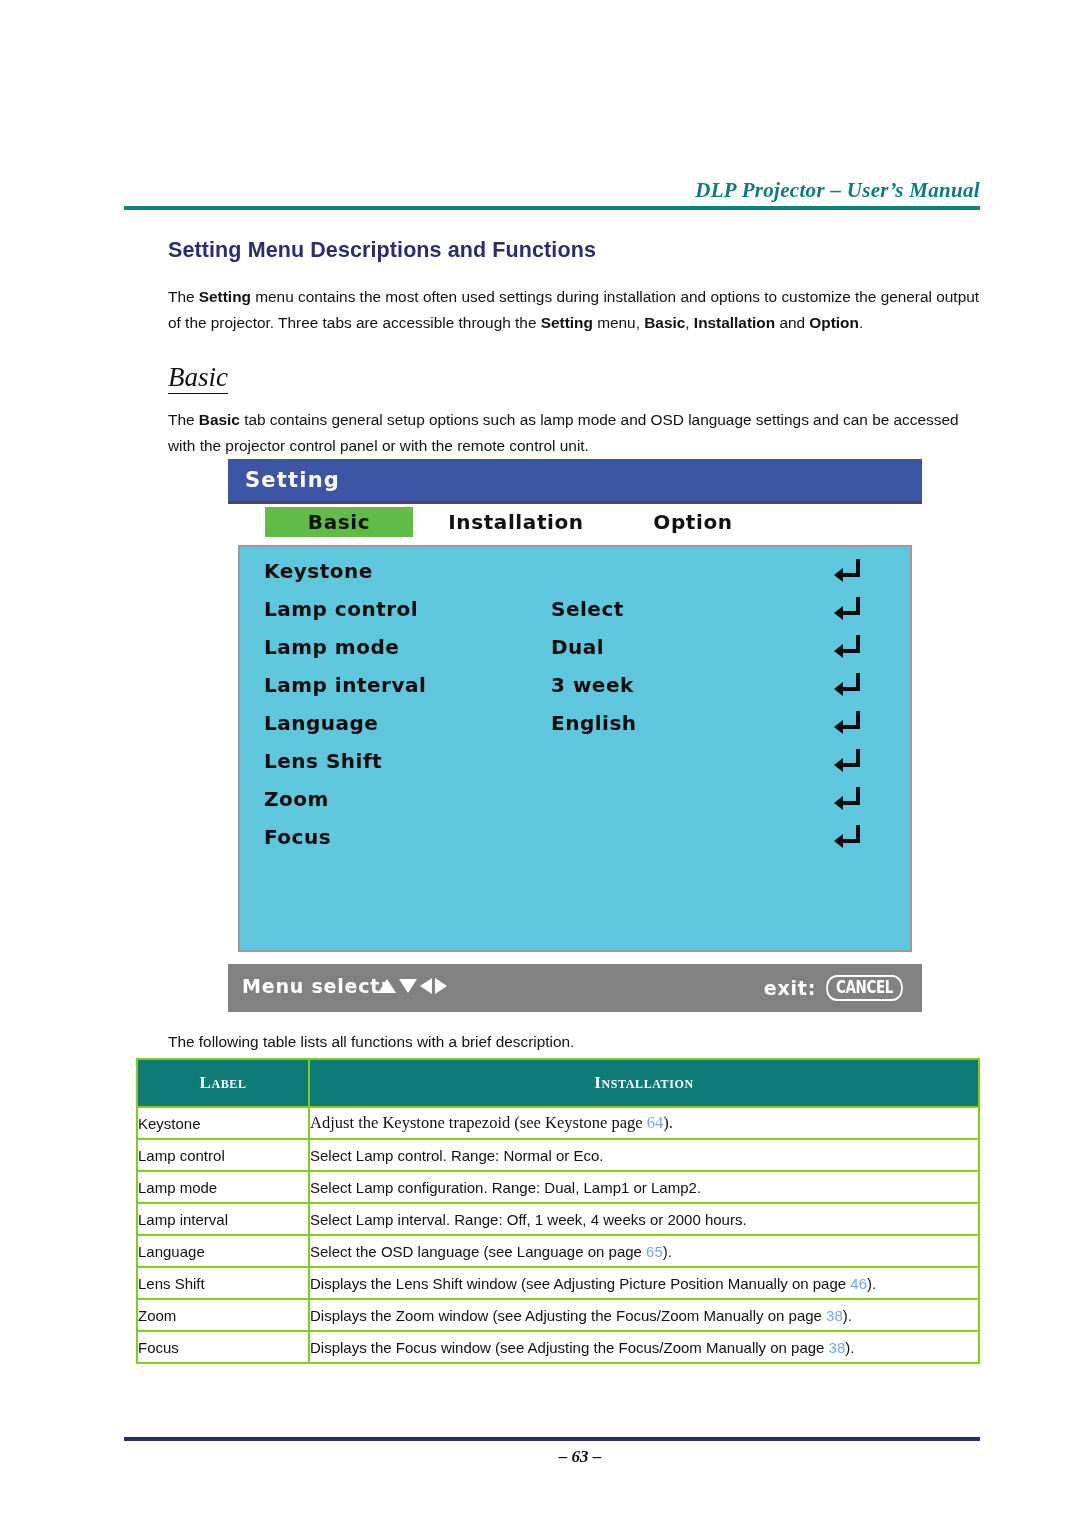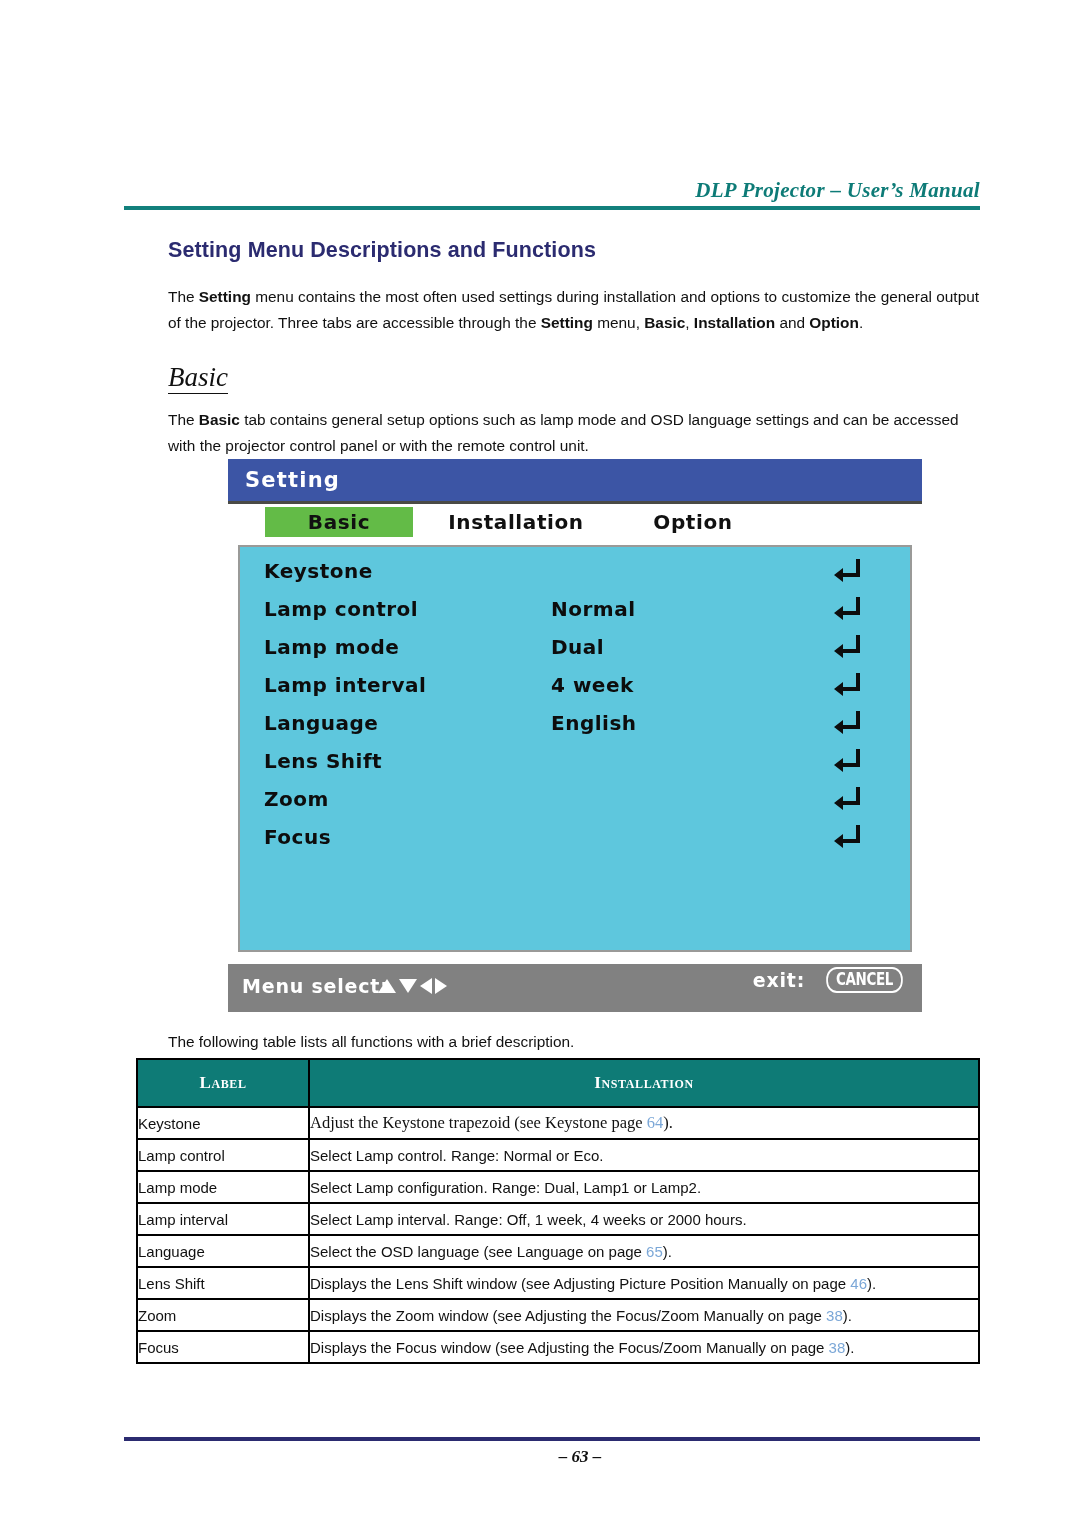--- a/index.html
+++ b/index.html
@@ -234,24 +234,24 @@
     position: absolute;
     left: 149px;
     top: 13px;
     display: flex;
     align-items: center;
     gap: 1px;
   }
   .osd-footer-right {
     position: absolute;
     right: 14px;
-    top: 3px;
+    top: 11px;
     display: flex;
     align-items: center;
-    gap: 16px;
+    gap: 5px;
   }
   .exit-label {
     font-size: 19px;
     font-weight: bold;
     color: #ffffff;
     letter-spacing: 0.8px;
     font-family: "DejaVu Sans", sans-serif;
   }
   .cancel-pill {
     border: 2.5px solid #ffffff;
@@ -269,21 +269,21 @@
   
   .func-table {
     position: absolute;
     left: 136px;
     top: 1058px;
     width: 844px;
     border-collapse: collapse;
     table-layout: fixed;
   }
   .func-table th, .func-table td {
-    border: 2px solid #000000;
+    border: 2px solid #84cc16;
     padding: 0;
     vertical-align: middle;
   }
   .func-table thead th {
     background: #0e7b76;
     color: #ffffff;
     height: 46px;
     font-family: "Liberation Serif", serif;
     font-variant: small-caps;
     font-weight: bold;
@@ -370,39 +370,39 @@
           <span class="osd-label">Keystone</span>
           <span class="osd-value"></span>
           <span class="osd-enter">
             <svg width="30" height="30" viewBox="0 0 30 30">
               <path d="M24 4 L24 18 L11 18 L11 13 L2 20 L11 27 L11 22 L28 22 L28 4 Z" fill="#0d0d0d"></path>
             </svg>
           </span>
         </div>
         <div class="osd-row" style="top: 50px;">
           <span class="osd-label">Lamp control</span>
-          <span class="osd-value">Normal</span>
+          <span class="osd-value">Select</span>
           <span class="osd-enter">
             <svg width="30" height="30" viewBox="0 0 30 30">
               <path d="M24 4 L24 18 L11 18 L11 13 L2 20 L11 27 L11 22 L28 22 L28 4 Z" fill="#0d0d0d"></path>
             </svg>
           </span>
         </div>
         <div class="osd-row" style="top: 88px;">
           <span class="osd-label">Lamp mode</span>
           <span class="osd-value">Dual</span>
           <span class="osd-enter">
             <svg width="30" height="30" viewBox="0 0 30 30">
               <path d="M24 4 L24 18 L11 18 L11 13 L2 20 L11 27 L11 22 L28 22 L28 4 Z" fill="#0d0d0d"></path>
             </svg>
           </span>
         </div>
         <div class="osd-row" style="top: 126px;">
           <span class="osd-label">Lamp interval</span>
-          <span class="osd-value">4 week</span>
+          <span class="osd-value">3 week</span>
           <span class="osd-enter">
             <svg width="30" height="30" viewBox="0 0 30 30">
               <path d="M24 4 L24 18 L11 18 L11 13 L2 20 L11 27 L11 22 L28 22 L28 4 Z" fill="#0d0d0d"></path>
             </svg>
           </span>
         </div>
         <div class="osd-row" style="top: 164px;">
           <span class="osd-label">Language</span>
           <span class="osd-value">English</span>
           <span class="osd-enter">

